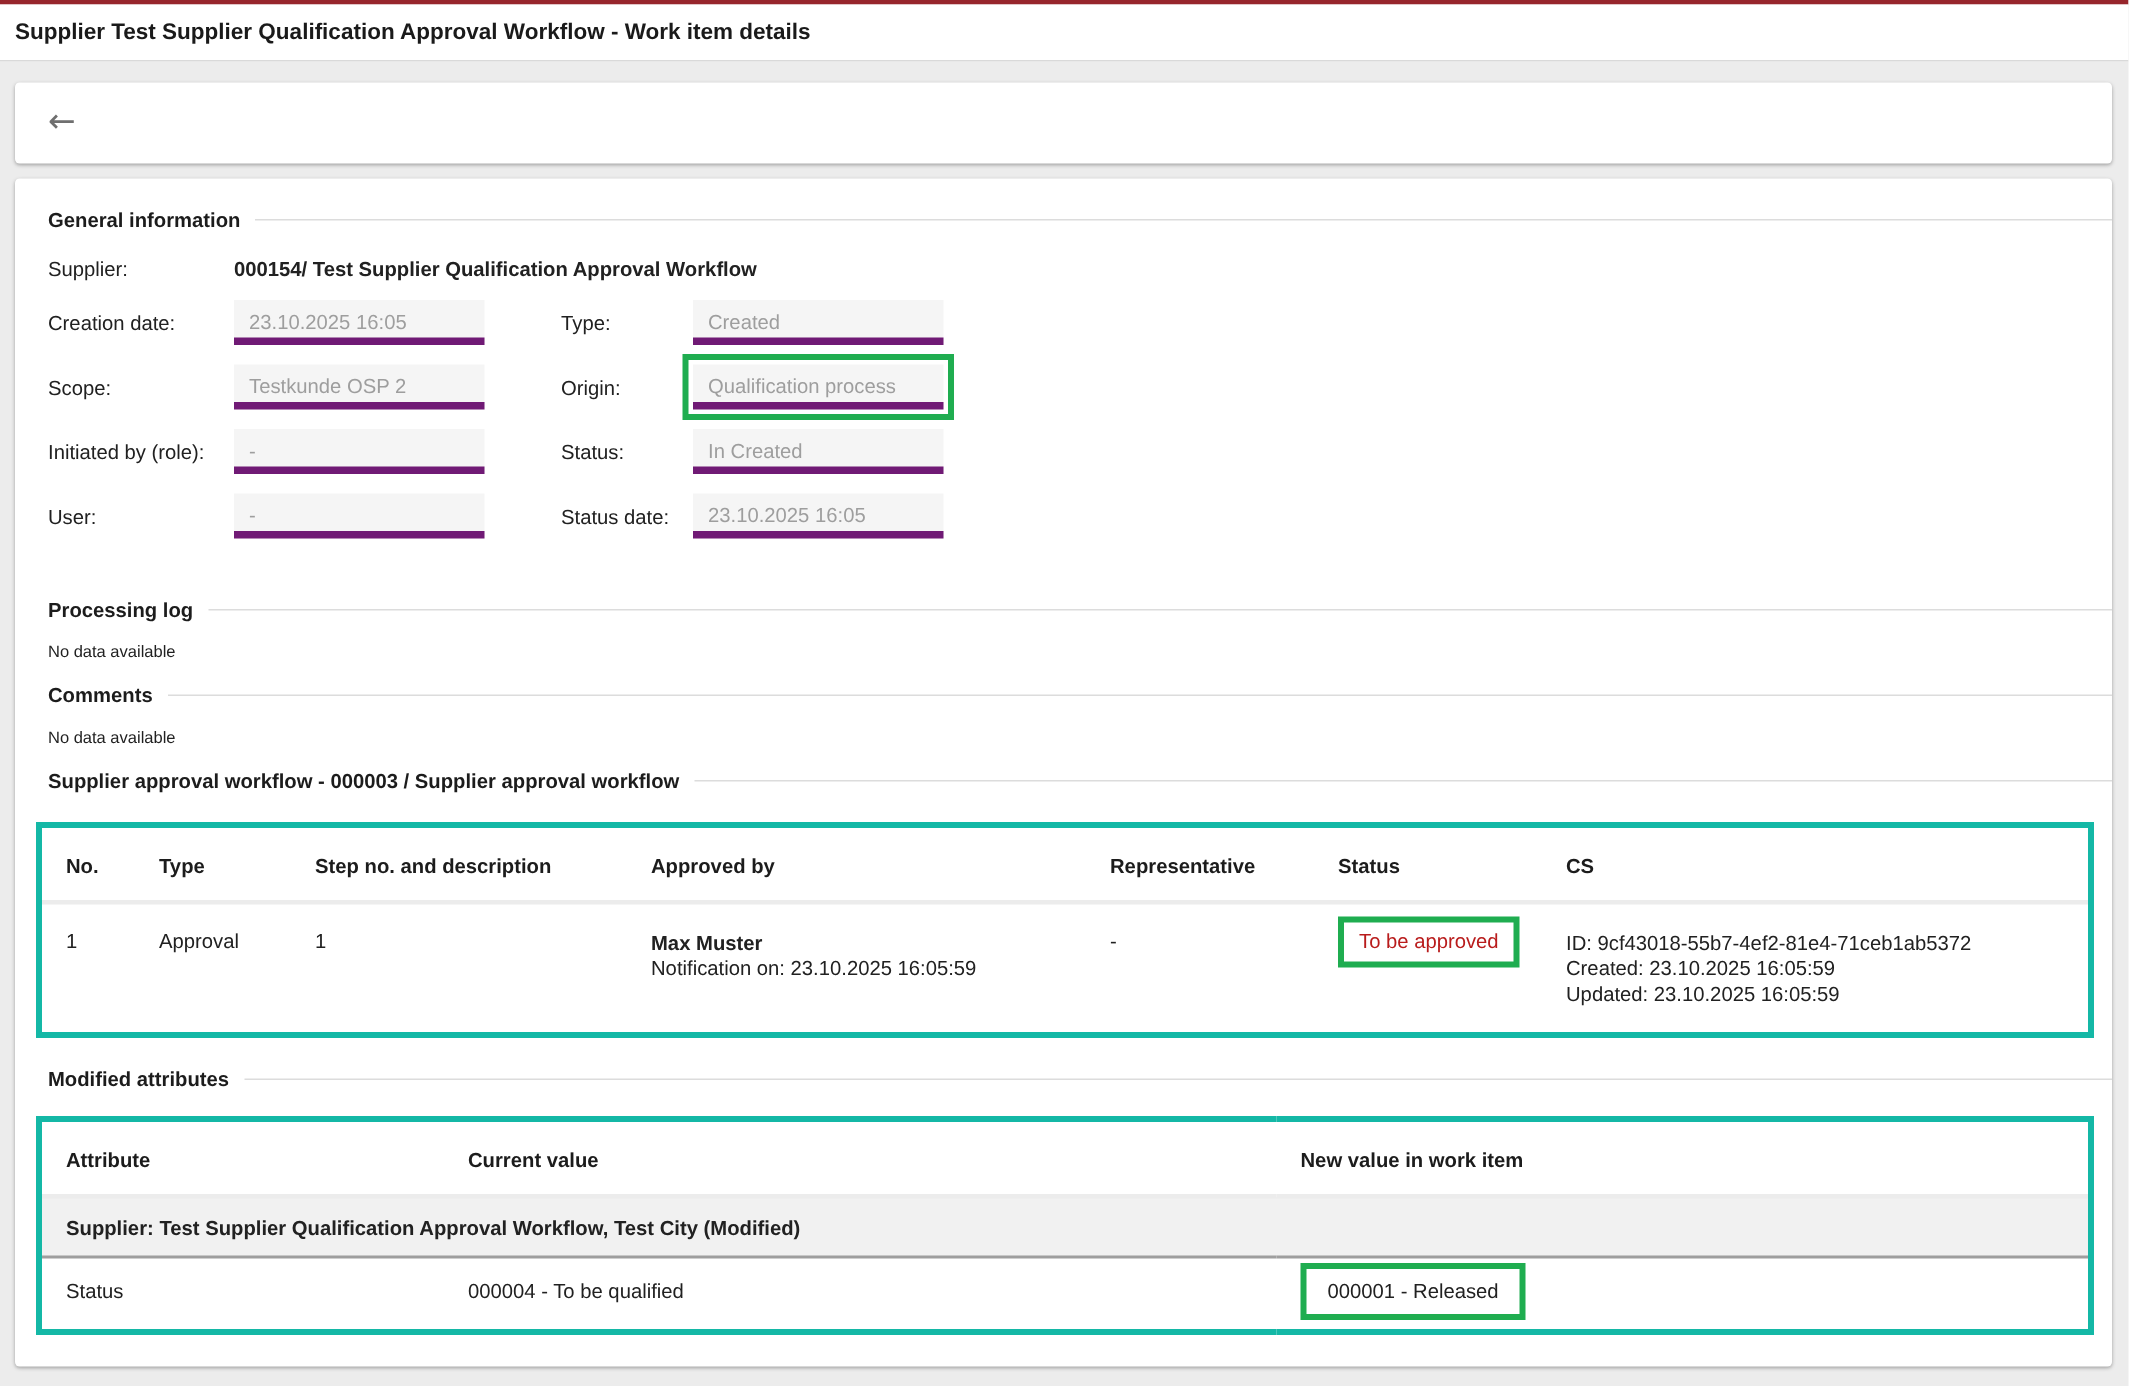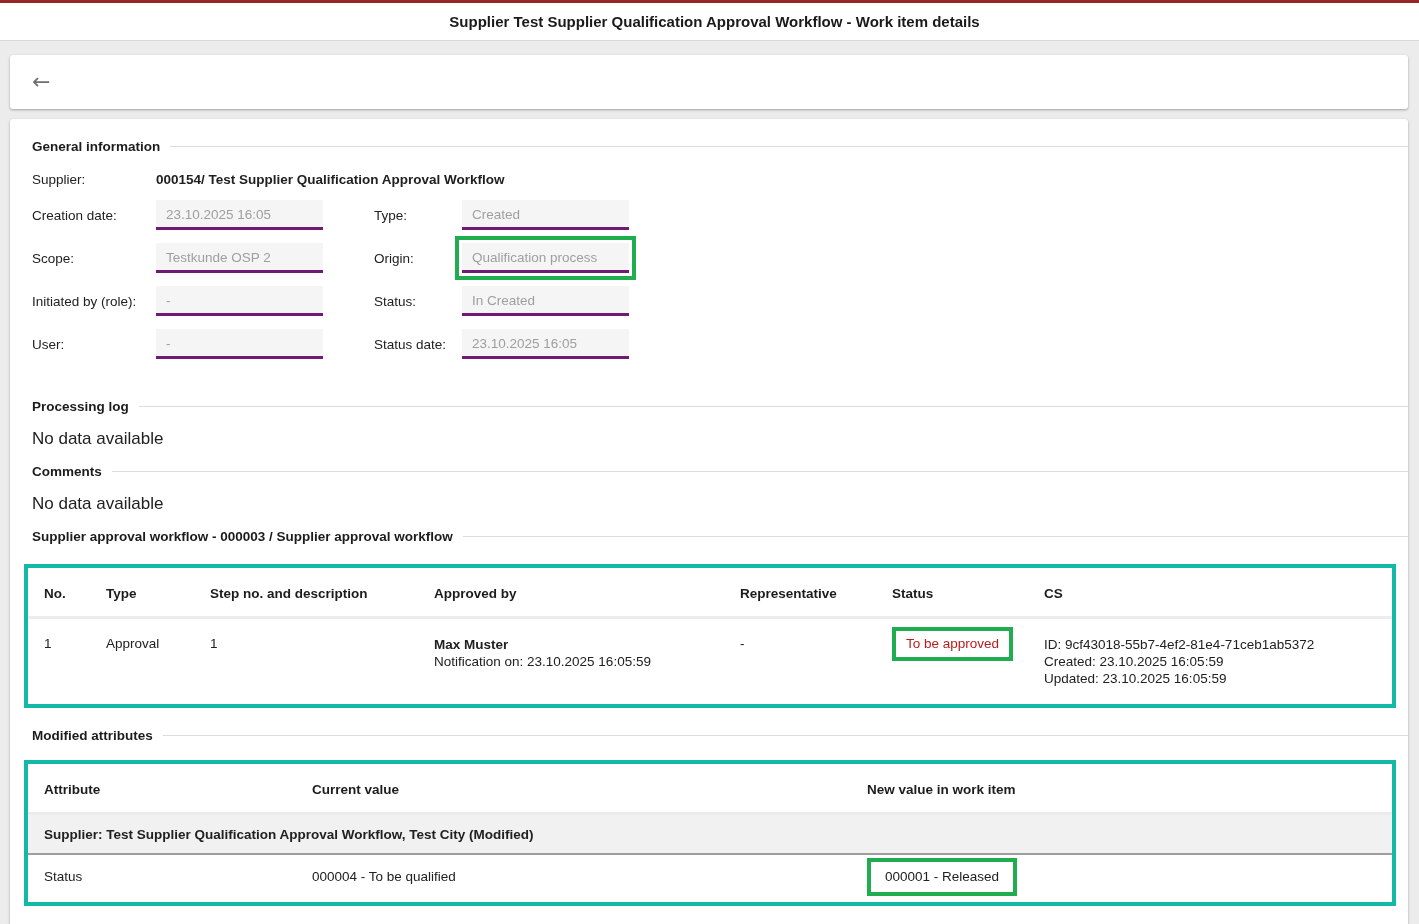--- a/index.html
+++ b/index.html
@@ -11,21 +11,20 @@
     overflow: hidden;
   }
   .top-accent { height: 3px; background: var(--accent, #97262c); }
   .titlebar {
     background: #fff;
     height: 38px;
     display: flex;
     align-items: center;
     padding-left: 10px;
     border-bottom: 1px solid #d9d9d9;
-    justify-content: center;
   }
   .titlebar h1 { font-size: 15px; font-weight: bold; color: #1a1a1a; }
 
   .content-bg { padding: 14px 11px 0 10px; }
 
   .card {
     background: #fff;
     border-radius: 3px;
     box-shadow: 0 1px 3px rgba(0,0,0,0.22), 0 1px 2px rgba(0,0,0,0.12);
   }
@@ -46,38 +45,38 @@
   .section-pad { padding-left: 22px; padding-right: 24px; }
 
   .legend {
     display: flex; align-items: center;
     font-size: 13.5px; font-weight: bold; color: #1c1c1c;
     padding-left: 22px; 
     height: 18px;
   }
   .legend .line { flex: 1; height: 1px; background: #dcdcdc; margin-left: 10px; }
 
-  .empty-text { font-size: 17px; color: #212121; padding: 14px 0 13px 22px; }
+  .empty-text { font-size: 11px; color: #212121; padding: 14px 0 13px 22px; }
 
   
   .supplier-row { display: flex; margin: 17px 0 13px 0; font-size: 13.5px; align-items: flex-start; }
   .supplier-row .lbl { width: 124px; }
   .supplier-row .val { font-weight: bold; }
 
   .form-grid {
     display: grid;
     grid-template-columns: 124px 167px 51px 88px 167px;
     grid-auto-rows: 30px;
     row-gap: 13px;
     align-items: center;
     font-size: 13.5px;
   }
   .field {
     background: #f5f5f5;
-    border-bottom: 3px solid #701a75;
+    border-bottom: 5px solid #701a75;
     color: #9e9e9e;
     height: 30px;
     line-height: 29px;
     padding: 0 10px;
     font-size: 13.5px;
     overflow: hidden;
     white-space: nowrap;
   }
   .field-wrap { position: relative; height: 30px; }
   .green-ring {

